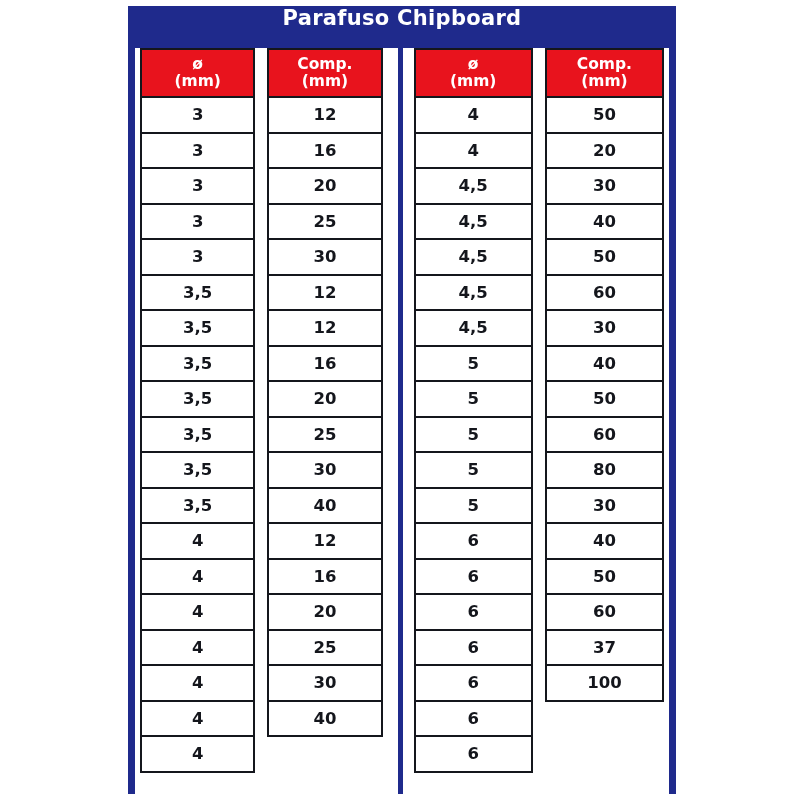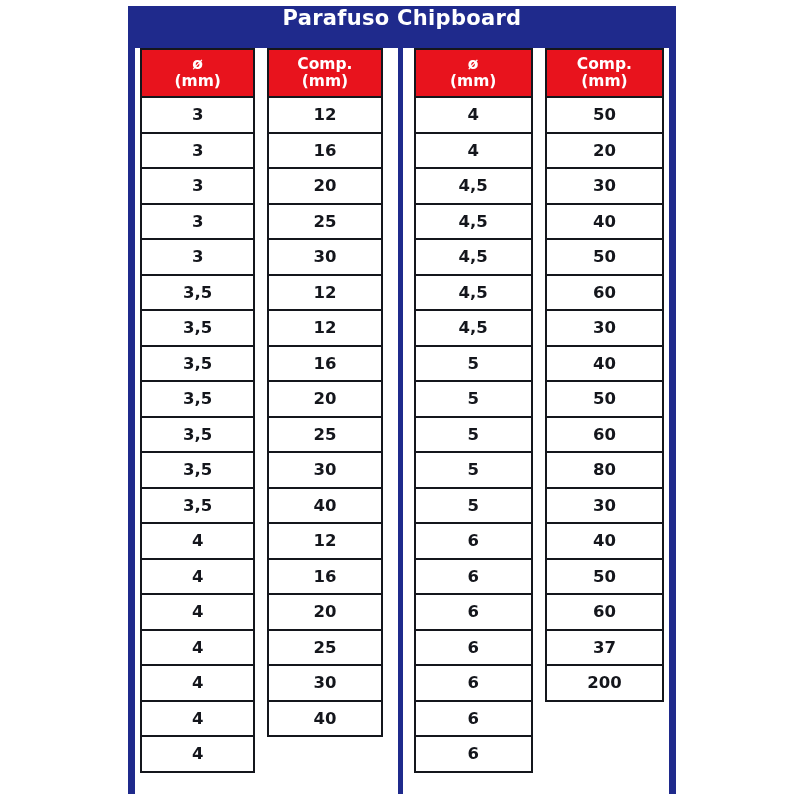--- a/index.html
+++ b/index.html
@@ -229,18 +229,18 @@
         <div class="cell">30</div>
         <div class="cell">40</div>
         <div class="cell">50</div>
         <div class="cell">60</div>
         <div class="cell">80</div>
         <div class="cell">30</div>
         <div class="cell">40</div>
         <div class="cell">50</div>
         <div class="cell">60</div>
         <div class="cell">37</div>
-        <div class="cell">200</div>
+        <div class="cell">100</div>
       </div>
     </div>
 
   </div>
 </div>
 
 </body></html>

